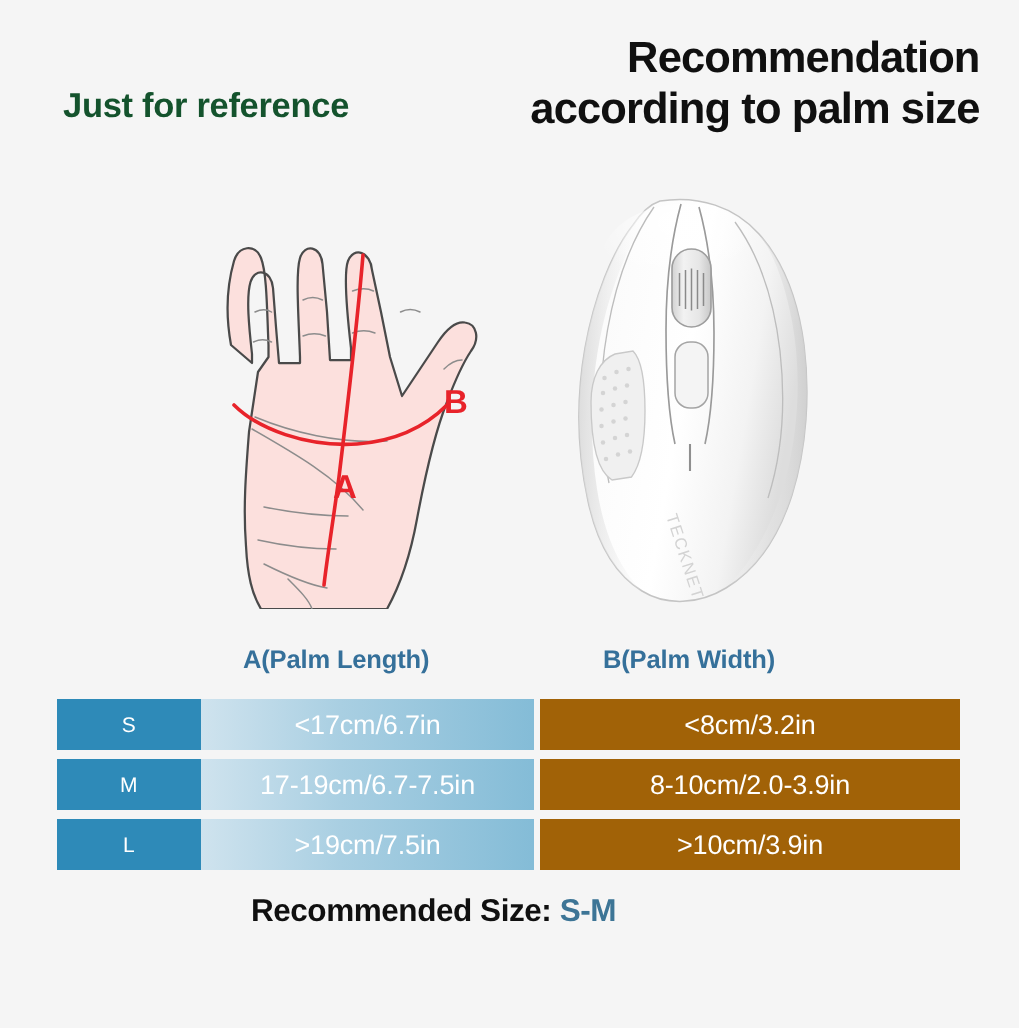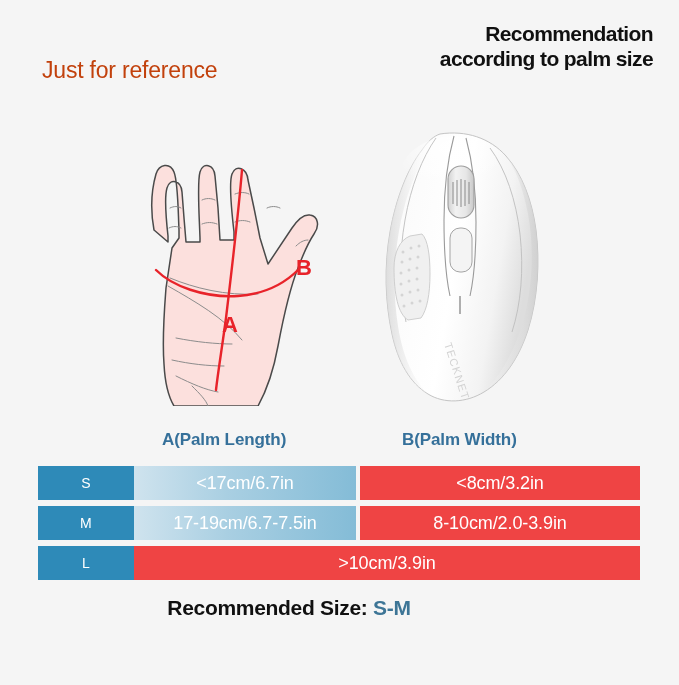--- a/index.html
+++ b/index.html
@@ -18,33 +18,33 @@
     height: 685px;
     background: #f5f5f5;
   }
 
   
   #reference-label {
     position: absolute;
     left: 42px;
     top: 57px;
     font-size: 23px;
-    font-weight: 400;
-    color: #c2410c;
+    font-weight: 700;
+    color: #14532d;
     letter-spacing: -0.2px;
     white-space: nowrap;
   }
 
   #main-heading {
     position: absolute;
     right: 26px;
     top: 22px;
     width: 400px;
     text-align: right;
-    font-size: 21px;
+    font-size: 29px;
     font-weight: 700;
     line-height: 1.18;
     color: #101010;
     letter-spacing: -0.6px;
   }
 
   
   #hand-illustration {
     position: absolute;
     left: 108px;
@@ -129,21 +129,21 @@
 
   .value-cell-a {
     flex: 0 0 222px;
     width: 222px;
     background: linear-gradient(to right, #cfe3ee 0%, #a9cfe2 42%, #84bcd7 100%);
     margin-right: 4px;
   }
 
   .value-cell-b {
     flex: 1 1 auto;
-    background: #ef4444;
+    background: #a16207;
   }
 
   
   #recommend-line {
     position: absolute;
     left: 0;
     top: 596px;
     width: 578px;
     text-align: center;
     font-size: 21px;
@@ -321,20 +321,21 @@
     </div>
 
     <div class="table-row">
       <div class="size-cell">M</div>
       <div class="value-cell value-cell-a">17-19cm/6.7-7.5in</div>
       <div class="value-cell value-cell-b">8-10cm/2.0-3.9in</div>
     </div>
 
     <div class="table-row">
       <div class="size-cell">L</div>
+      <div class="value-cell value-cell-a">&gt;19cm/7.5in</div>
       <div class="value-cell value-cell-b">&gt;10cm/3.9in</div>
     </div>
   </div>
 
   <div id="recommend-line">
     <span>Recommended Size: </span><span id="recommend-value">S-M</span>
   </div>
 
 
 </div>

